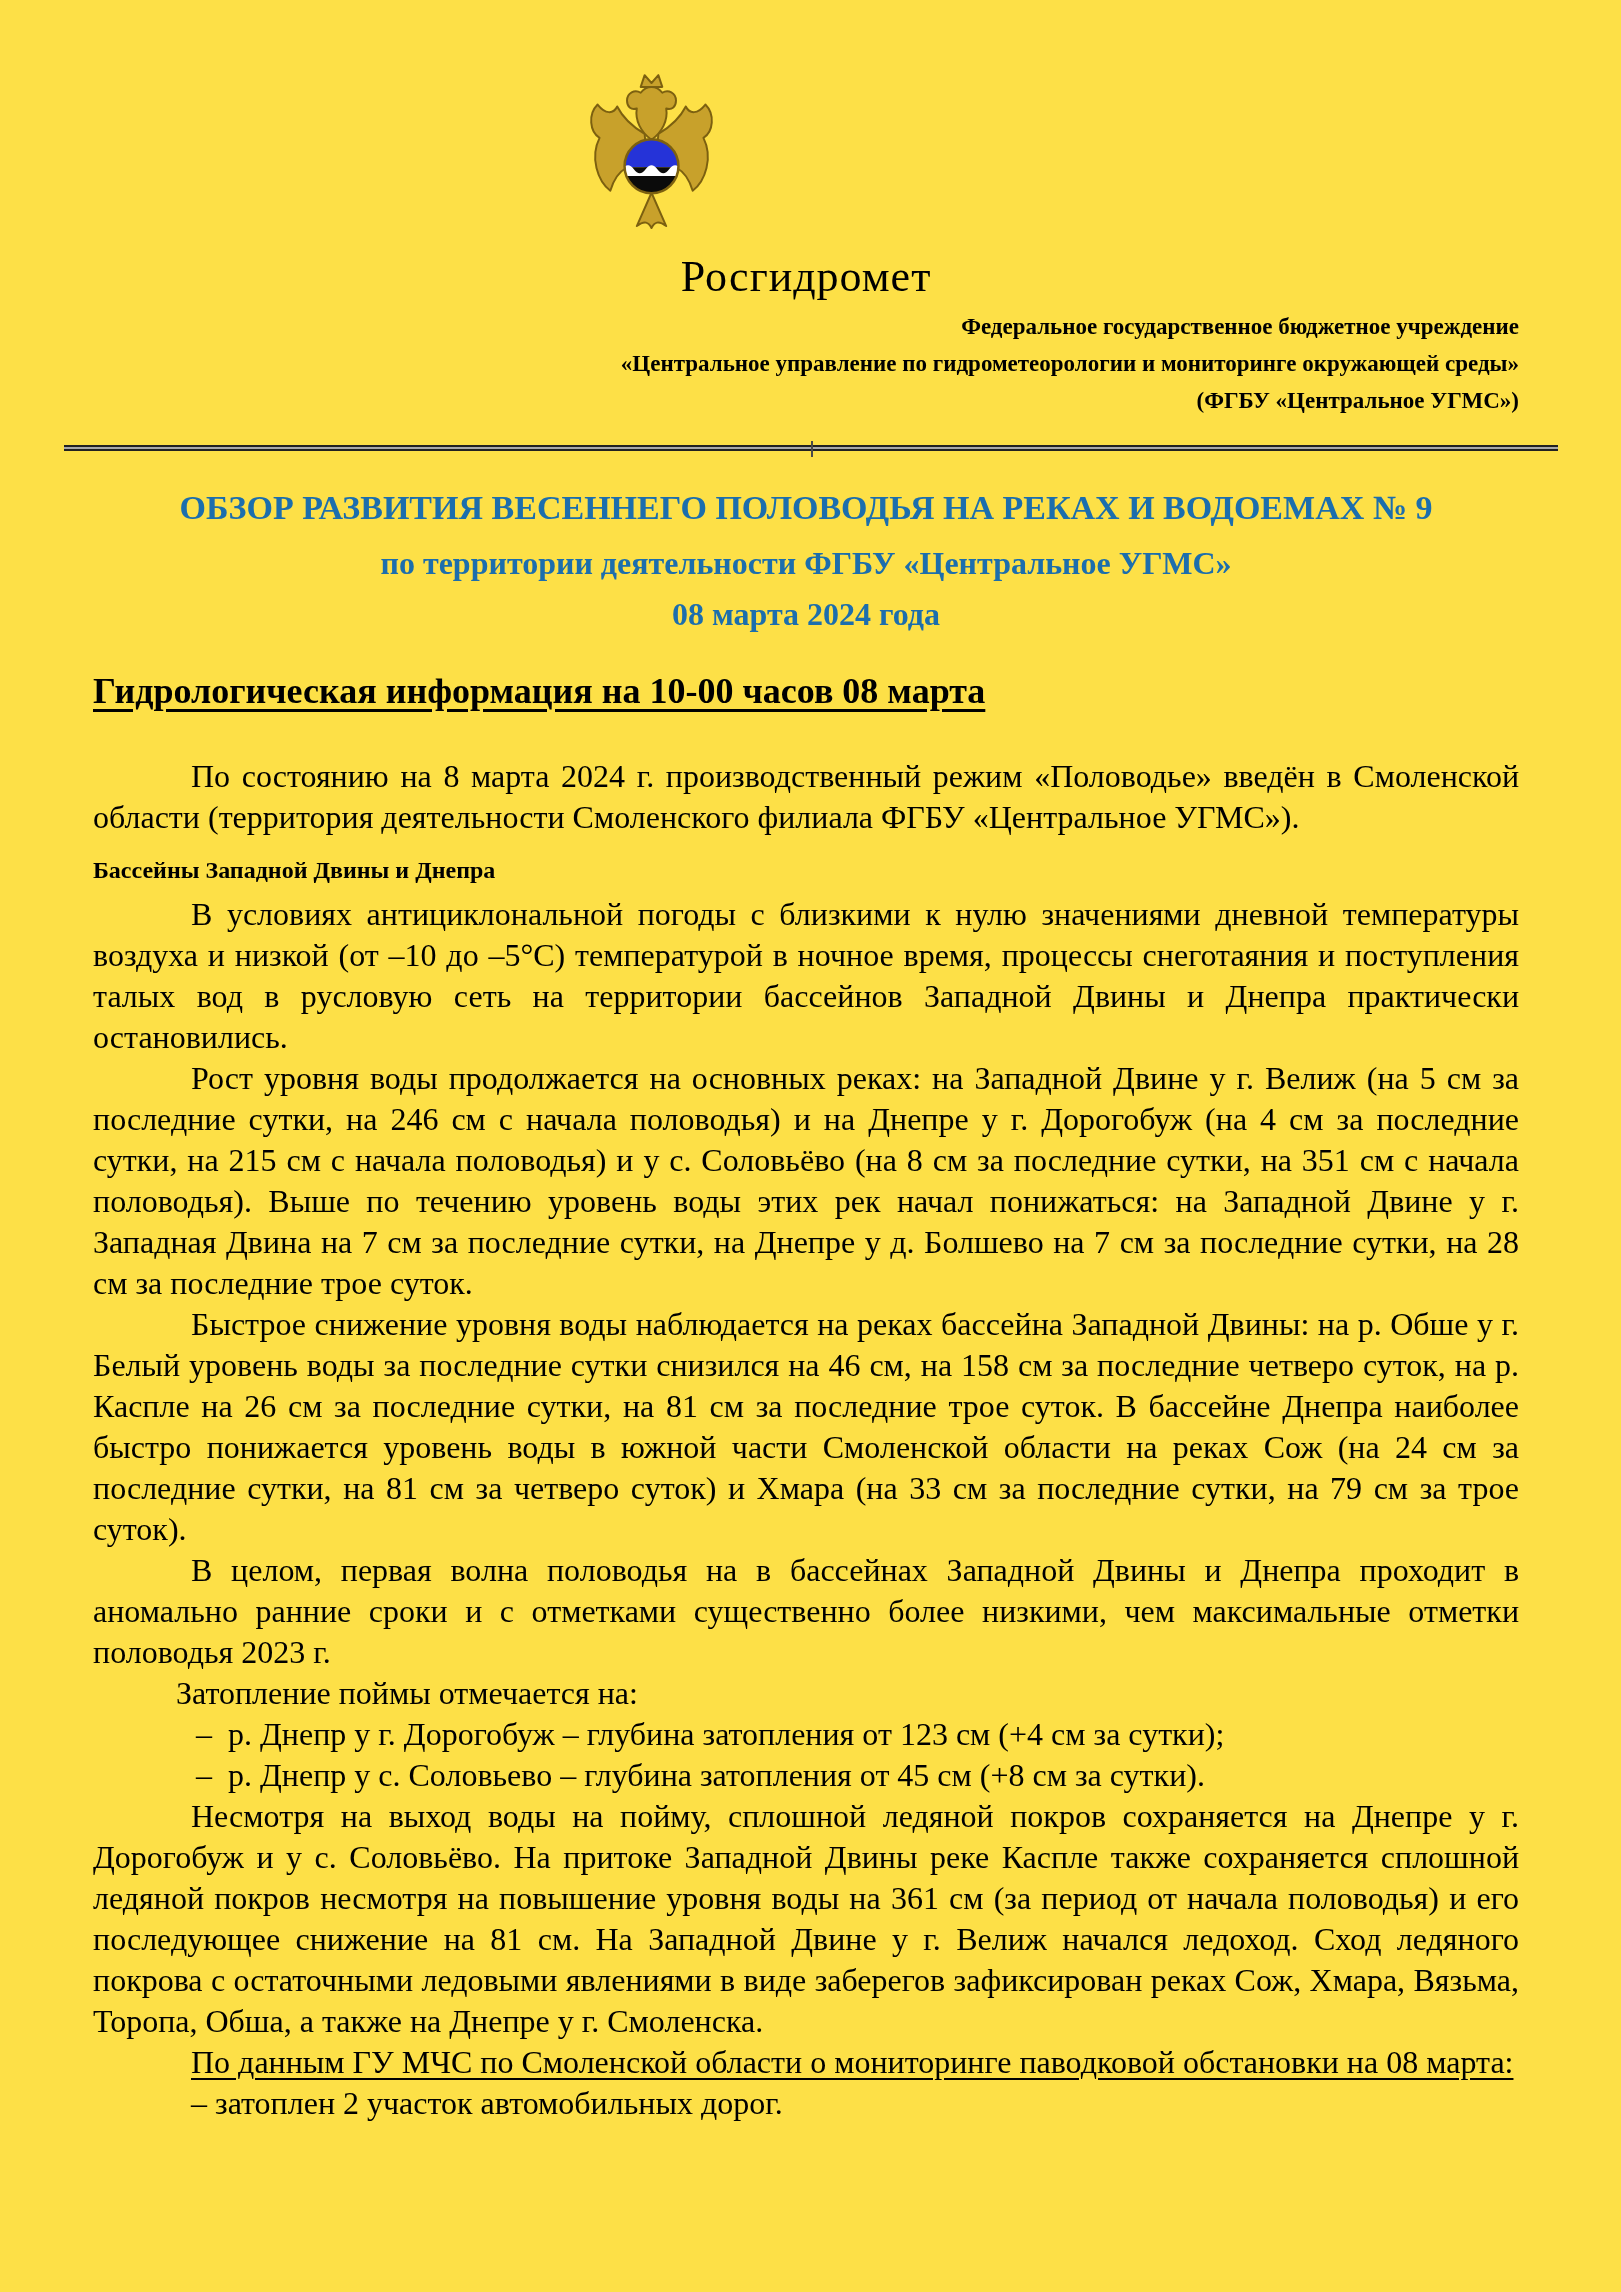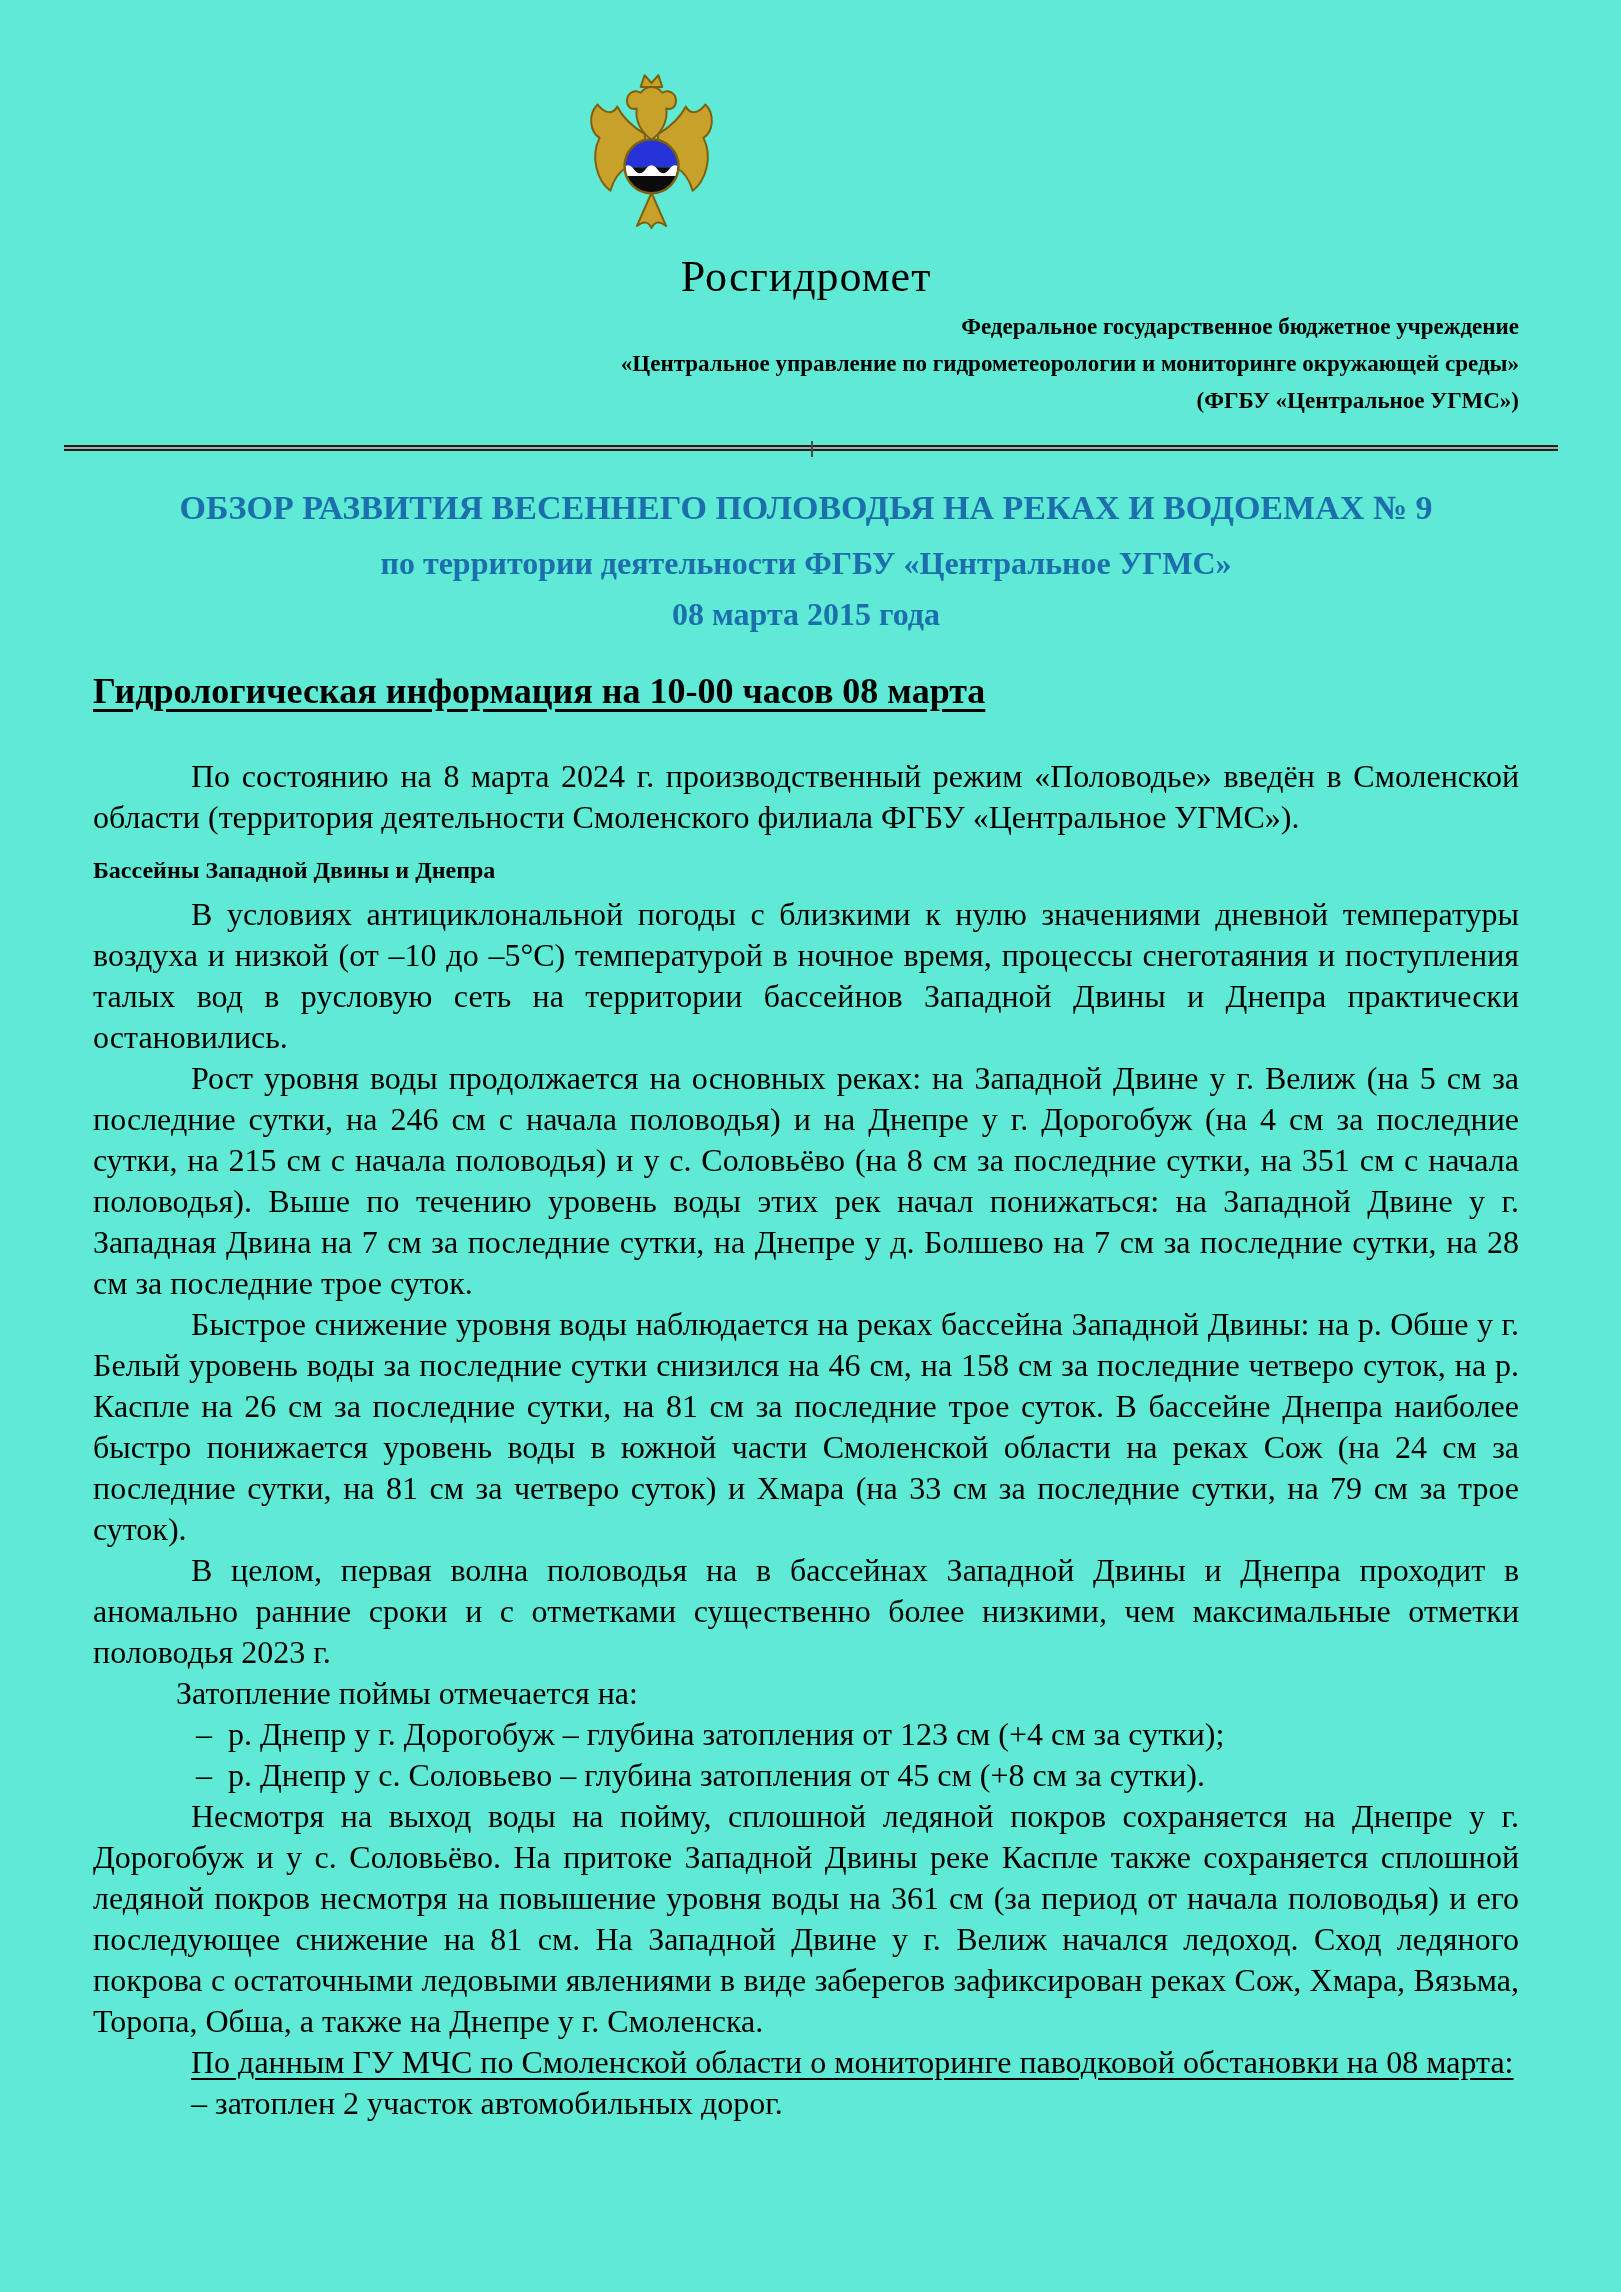--- a/index.html
+++ b/index.html
@@ -1,19 +1,19 @@
 <!DOCTYPE html>
 <html><head>
 <meta charset="utf-8">
 <style>
   html,body { margin:0; padding:0; background:#ffffff; }
   .page {
     position:relative;
     width:1621px; height:2293px;
-    background:#5eead4;
+    background:#fde047;
     box-sizing:border-box;
     padding:57px 102px 0 93px;
     font-family:"Liberation Serif","DejaVu Serif",serif;
     color:#000;
     overflow:hidden;
   }
   .emblem-row { position:relative; height:171px; margin-top:13.7px; }
   .emblem-row svg { position:absolute; left:485px; top:0; }
   .agency { margin-top:9.8px; text-align:center; font-size:44px; line-height:51px; letter-spacing:1px; }
   .org { text-align:right; font-weight:bold; font-size:23px; line-height:37px; }
@@ -69,21 +69,21 @@
   <div class="org first">Федеральное государственное бюджетное учреждение</div>
   <div class="org">«Центральное управление по гидрометеорологии и мониторинге окружающей среды»</div>
   <div class="org">(ФГБУ «Центральное УГМС»)</div>
 
   <div class="rule">
     <span class="tick"></span>
   </div>
 
   <div class="blue b1">ОБЗОР РАЗВИТИЯ ВЕСЕННЕГО ПОЛОВОДЬЯ НА РЕКАХ И ВОДОЕМАХ № 9</div>
   <div class="blue b2">по территории деятельности ФГБУ «Центральное УГМС»</div>
-  <div class="blue b3">08 марта 2015 года</div>
+  <div class="blue b3">08 марта 2024 года</div>
 
   <div class="hydro">
     <span class="u3">Гидрологическая информация на 10-00 часов 08 марта</span>
   </div>
 
   <div class="body">
     <p>По состоянию на 8 марта 2024 г. производственный режим «Половодье» введён в Смоленской области (территория деятельности Смоленского филиала ФГБУ «Центральное УГМС»).</p>
 
     <div class="basin-h">Бассейны Западной Двины и Днепра</div>
 

